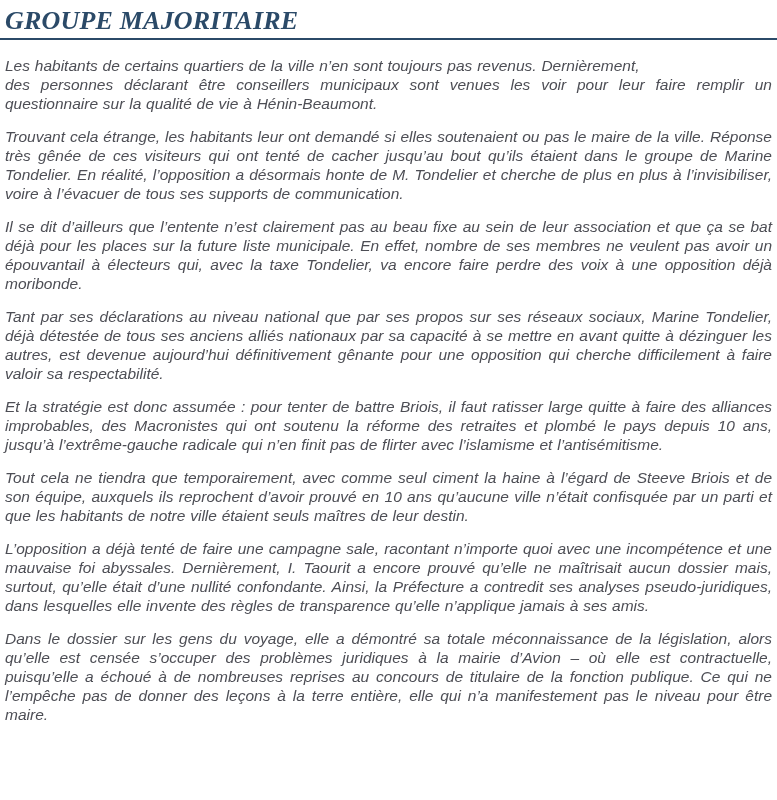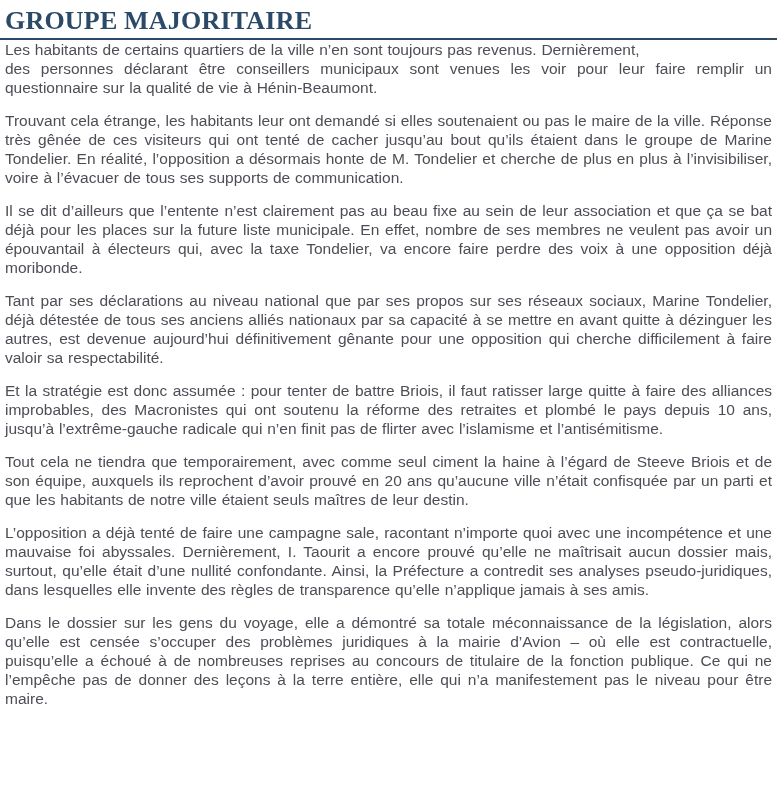--- a/index.html
+++ b/index.html
@@ -9,20 +9,21 @@
     --page-bg:#ffffff;
   }
   *{box-sizing:border-box;}
   html,body{margin:0;padding:0;background:var(--page-bg);}
   body{font-family:"Liberation Sans", sans-serif;}
   .page{
     width:777px;
     min-height:800px;
     background:var(--page-bg);
     padding:8px 5px 6px 5px;
+    font-style:italic;
   }
   .section-title{
     margin:0;
     font-family:"Liberation Serif", serif;
     font-weight:700;
     font-size:26px;
     line-height:1.0;
     letter-spacing:0.2px;
     color:var(--navy);
   }
@@ -42,39 +43,39 @@
     margin:14px 0 0 0;
     font-size:15.5px;
     line-height:19px;
     color:var(--body-text);
     text-align:justify;
     white-space:pre-line;       
     hyphens:auto;
     -webkit-hyphens:auto;
     word-spacing:0.5px;
   }
-  .para:first-of-type{margin-top:0;}
+  .para:first-of-type{margin-top:16px;}
 </style>
 </head>
 <body>
 
 <div class="page">
 
   <header>
     <h1 class="section-title">GROUPE MAJORITAIRE</h1>
   </header>
 
   <hr class="header-divider">
 
   <main>
 
     <p class="para">Les habitants de certains quartiers de la ville n’en sont toujours pas revenus. Dernièrement,
 des personnes déclarant être conseillers municipaux sont venues les voir pour leur faire remplir un questionnaire sur la qualité de vie à Hénin-Beaumont.</p>
     <p class="para">Trouvant cela étrange, les habitants leur ont demandé si elles soutenaient ou pas le maire de la ville. Réponse très gênée de ces visiteurs qui ont tenté de cacher jusqu’au bout qu’ils étaient dans le groupe de Marine Tondelier. En réalité, l’opposition a désormais honte de M. Tondelier et cherche de plus en plus à l’invisibiliser, voire à l’évacuer de tous ses supports de communication.</p>
     <p class="para">Il se dit d’ailleurs que l’entente n’est clairement pas au beau fixe au sein de leur association et que ça se bat déjà pour les places sur la future liste municipale. En effet, nombre de ses membres ne veulent pas avoir un épouvantail à électeurs qui, avec la taxe Tondelier, va encore faire perdre des voix à une opposition déjà moribonde.</p>
     <p class="para">Tant par ses déclarations au niveau national que par ses propos sur ses réseaux sociaux, Marine Tondelier, déjà détestée de tous ses anciens alliés nationaux par sa capacité à se mettre en avant quitte à dézinguer les autres, est devenue aujourd’hui définitivement gênante pour une opposition qui cherche difficilement à faire valoir sa respectabilité.</p>
     <p class="para">Et la stratégie est donc assumée : pour tenter de battre Briois, il faut ratisser large quitte à faire des alliances improbables, des Macronistes qui ont soutenu la réforme des retraites et plombé le pays depuis 10 ans, jusqu’à l’extrême-gauche radicale qui n’en finit pas de flirter avec l’islamisme et l’antisémitisme.</p>
-    <p class="para">Tout cela ne tiendra que temporairement, avec comme seul ciment la haine à l’égard de Steeve Briois et de son équipe, auxquels ils reprochent d’avoir prouvé en 20 ans qu’aucune ville n’était confisquée par un parti et que les habitants de notre ville étaient seuls maîtres de leur destin.</p>
+    <p class="para">Tout cela ne tiendra que temporairement, avec comme seul ciment la haine à l’égard de Steeve Briois et de son équipe, auxquels ils reprochent d’avoir prouvé en 10 ans qu’aucune ville n’était confisquée par un parti et que les habitants de notre ville étaient seuls maîtres de leur destin.</p>
     <p class="para">L’opposition a déjà tenté de faire une campagne sale, racontant n’importe quoi avec une incompétence et une mauvaise foi abyssales. Dernièrement, I. Taourit a encore prouvé qu’elle ne maîtrisait aucun dossier mais, surtout, qu’elle était d’une nullité confondante. Ainsi, la Préfecture a contredit ses analyses pseudo-juridiques, dans lesquelles elle invente des règles de transparence qu’elle n’applique jamais à ses amis.</p>
     <p class="para">Dans le dossier sur les gens du voyage, elle a démontré sa totale méconnaissance de la législation, alors qu’elle est censée s’occuper des problèmes juridiques à la mairie d’Avion – où elle est contractuelle, puisqu’elle a échoué à de nombreuses reprises au concours de titulaire de la fonction publique. Ce qui ne l’empêche pas de donner des leçons à la terre entière, elle qui n’a manifestement pas le niveau pour être maire.</p>
   </main>
 
 </div>
 
 </body></html>

